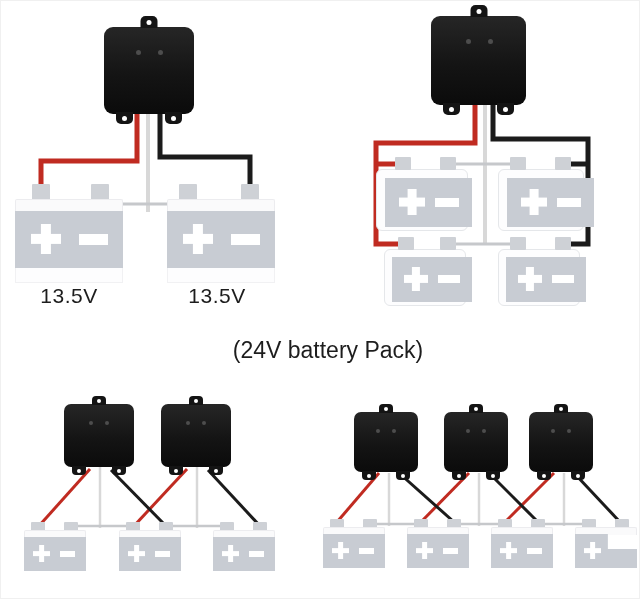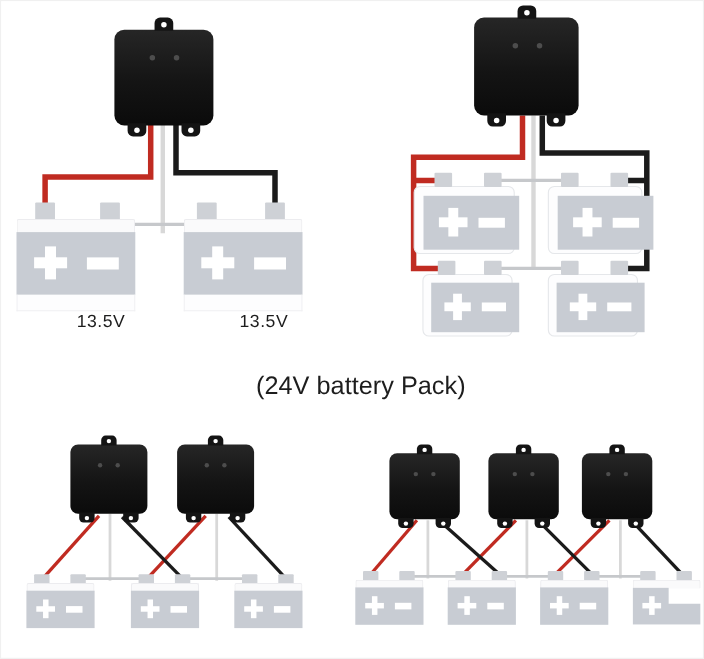--- a/index.html
+++ b/index.html
@@ -73,21 +73,21 @@
   .bat.lg .sym-plus{left:16px;top:13px;width:30px;height:30px;}
   .bat.lg .sym-minus{left:64px;top:23px;width:29px;height:11px;}
   .bat.sm .sym-plus{left:9px;top:8px;width:17px;height:17px;}
   .bat.sm .sym-minus{left:36px;top:14px;width:15px;height:6px;}
   .tvbat.tlg .sym-plus{left:14px;top:11px;width:26px;height:26px;}
   .tvbat.tlg .sym-minus{left:50px;top:20px;width:24px;height:9px;}
   .tvbat.tsm .sym-plus{left:12px;top:10px;width:24px;height:24px;}
   .tvbat.tsm .sym-minus{left:46px;top:18px;width:22px;height:8px;}
 
   
-  .vlabel{position:absolute;width:90px;text-align:right;font-size:16px;letter-spacing:.5px;color:var(--text);}
+  .vlabel{position:absolute;width:90px;text-align:center;font-size:21px;letter-spacing:.5px;color:var(--text);}
   .caption{position:absolute;left:7px;top:336px;width:640px;text-align:center;font-size:23px;color:var(--text);}
 </style>
 </head>
 <body>
 
 <div id="canvas">
 
   <svg class="wires" width="640" height="599" viewBox="0 0 640 599">
 
     <path class="w-sense w4" d="M147 110 V211"></path>

